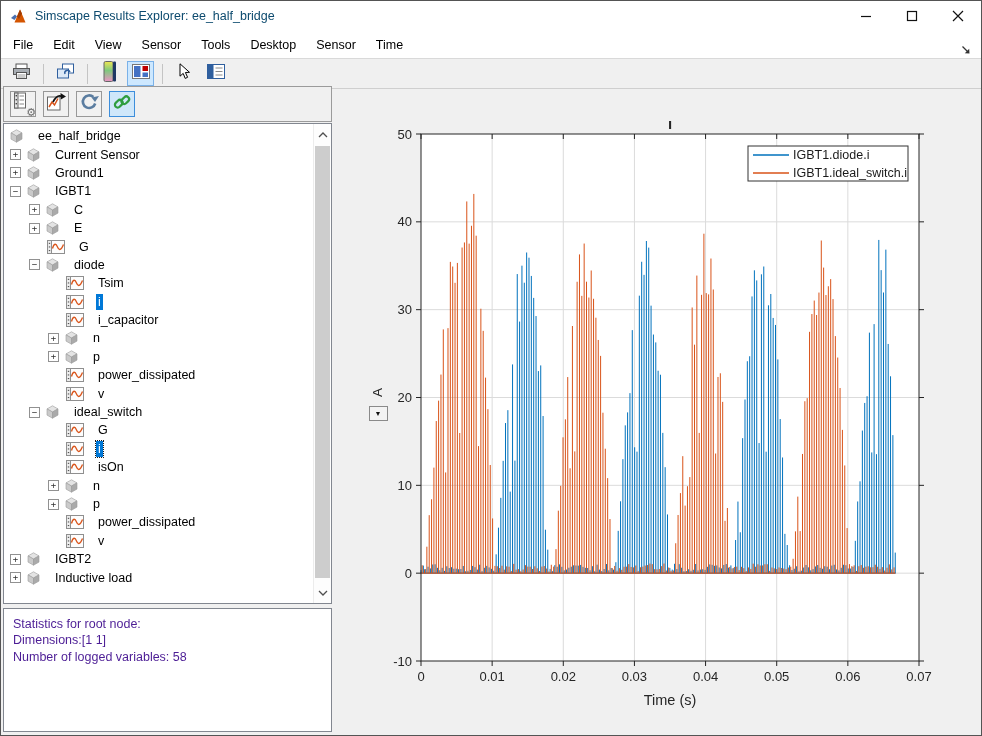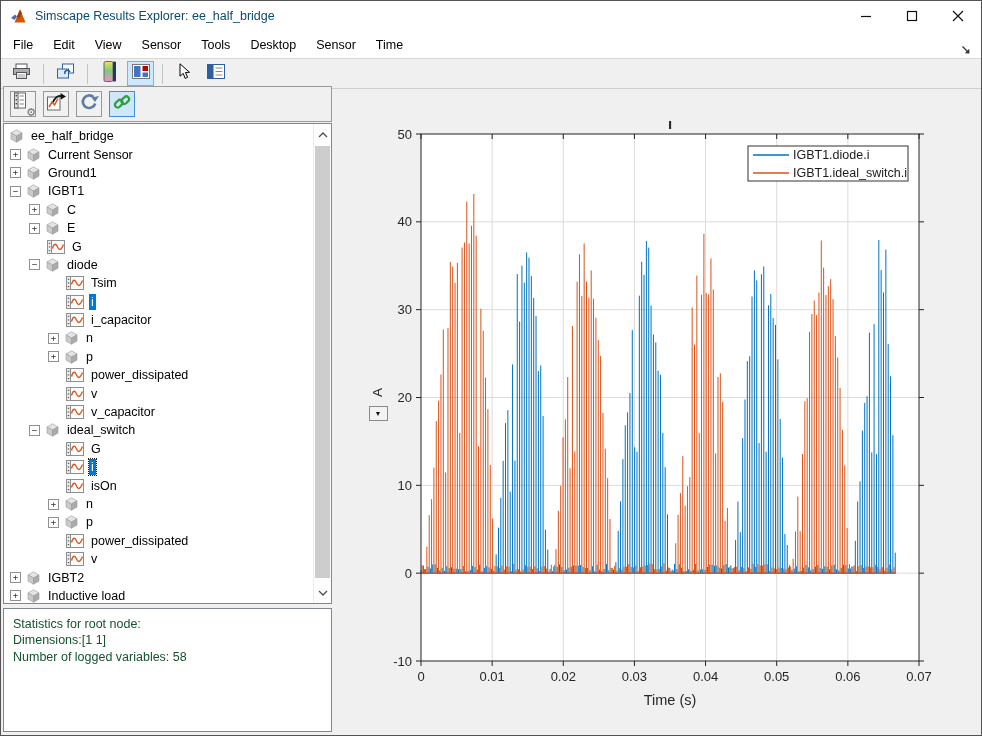--- a/index.html
+++ b/index.html
@@ -30,31 +30,31 @@
   .gear-glyph{position:absolute;right:-1px;bottom:-2px;font-size:11px;color:#6d6d6d;line-height:11px;}
   
   .tree-panel{position:absolute;left:2px;top:122px;width:329px;height:481px;background:#fff;
     border:1px solid #828790;box-sizing:border-box;overflow:hidden;}
   .tree-rows{position:absolute;top:3px;left:0;right:17px;}
   .tree-row{height:18.4px;display:flex;align-items:center;font-size:12.5px;color:#000;white-space:nowrap;}
   .lead{flex:none;}
   .exp{width:11px;height:11px;flex:none;border:1px solid #919191;background:#fff;box-sizing:border-box;
     font:9px/9px "DejaVu Sans Mono",monospace;text-align:center;color:#333;margin-right:5px;}
   .tree-icon{flex:none;display:flex;}
-  .tree-label{margin-left:5px;padding:1px 2px;}
+  .tree-label{margin-left:12px;padding:1px 2px;}
   .tree-label.sel{background:#0078d7;color:#fff;}
   .tree-label.focus{outline:1px dotted #1a1a1a;}
   
   .scrollbar{position:absolute;right:0;top:0;width:17px;height:100%;background:#fdfdfd;border-left:1px solid #ececec;}
   .sb-btn{position:absolute;left:0;width:17px;height:17px;display:flex;align-items:center;justify-content:center;}
   .sb-up{top:2px;} .sb-down{bottom:2px;}
   .sb-thumb{position:absolute;left:1px;top:22px;width:15px;height:432px;background:#cdcdcd;}
   
   .stats-panel{position:absolute;left:2px;top:607px;width:329px;height:124px;background:#fff;
-    border:1px solid #828790;box-sizing:border-box;padding:7px 9px;font-size:12.5px;line-height:16.4px;color:#14532d;}
+    border:1px solid #828790;box-sizing:border-box;padding:7px 9px;font-size:12.5px;line-height:16.4px;color:#4c1d95;}
   
   .plot-region{position:absolute;left:331px;top:120px;width:651px;height:616px;background:#f0f0f0;}
   .unit-widget{position:absolute;left:33px;top:264px;width:26px;display:flex;flex-direction:column;align-items:center;}
   .unit-label{font-size:13.5px;color:#262626;transform:rotate(-90deg);margin-bottom:6px;}
   .unit-btn{width:19px;height:15px;border:1px solid #8a8a8a;background:#f3f3f3;display:flex;
     align-items:center;justify-content:center;font-size:7px;color:#111;box-sizing:border-box;}
 </style>
 </head>
 <body>
 
@@ -385,34 +385,20 @@
             <svg width="18" height="14" viewBox="0 0 18 14">
               <rect x="0.5" y="0.5" width="17" height="13" fill="#fdfdfd" stroke="#8f8f8f"></rect>
               <rect x="0.5" y="0.5" width="4" height="13" fill="#ececec" stroke="#8f8f8f"></rect>
               <rect x="1.8" y="2.8" width="1.4" height="1.1" fill="#555"></rect>
               <rect x="1.8" y="6.4" width="1.4" height="1.1" fill="#555"></rect>
               <rect x="1.8" y="10" width="1.4" height="1.1" fill="#555"></rect>
               <path d="M5.5,8.5 C7,3 9,3.2 10.5,7 C12,10.8 14,10.5 16.5,4.5" fill="none" stroke="#d95319" stroke-width="1.3"></path>
             </svg>
           </span>
           <span class="tree-label">v</span>
-        </div>
-        <div class="tree-row">
-          <span class="lead" style="width: 62px;"></span>
-          <span class="tree-icon">
-            <svg width="18" height="14" viewBox="0 0 18 14">
-              <rect x="0.5" y="0.5" width="17" height="13" fill="#fdfdfd" stroke="#8f8f8f"></rect>
-              <rect x="0.5" y="0.5" width="4" height="13" fill="#ececec" stroke="#8f8f8f"></rect>
-              <rect x="1.8" y="2.8" width="1.4" height="1.1" fill="#555"></rect>
-              <rect x="1.8" y="6.4" width="1.4" height="1.1" fill="#555"></rect>
-              <rect x="1.8" y="10" width="1.4" height="1.1" fill="#555"></rect>
-              <path d="M5.5,8.5 C7,3 9,3.2 10.5,7 C12,10.8 14,10.5 16.5,4.5" fill="none" stroke="#d95319" stroke-width="1.3"></path>
-            </svg>
-          </span>
-          <span class="tree-label">v_capacitor</span>
         </div>
         <div class="tree-row">
           <span class="lead" style="width: 25px;"></span>
           <span class="exp">−</span>
           <span class="tree-icon">
             <svg width="15" height="14" viewBox="0 0 15 14">
               <polygon points="7.5,0.8 13,3.9 7.5,7 2,3.9" fill="#e4e4e4" stroke="#9a9a9a" stroke-width="0.6"></polygon>
               <polygon points="2,3.9 7.5,7 7.5,13.2 2,10.1" fill="#cacaca" stroke="#9a9a9a" stroke-width="0.6"></polygon>
               <polygon points="13,3.9 7.5,7 7.5,13.2 13,10.1" fill="#aaaaaa" stroke="#9a9a9a" stroke-width="0.6"></polygon>
             </svg>

